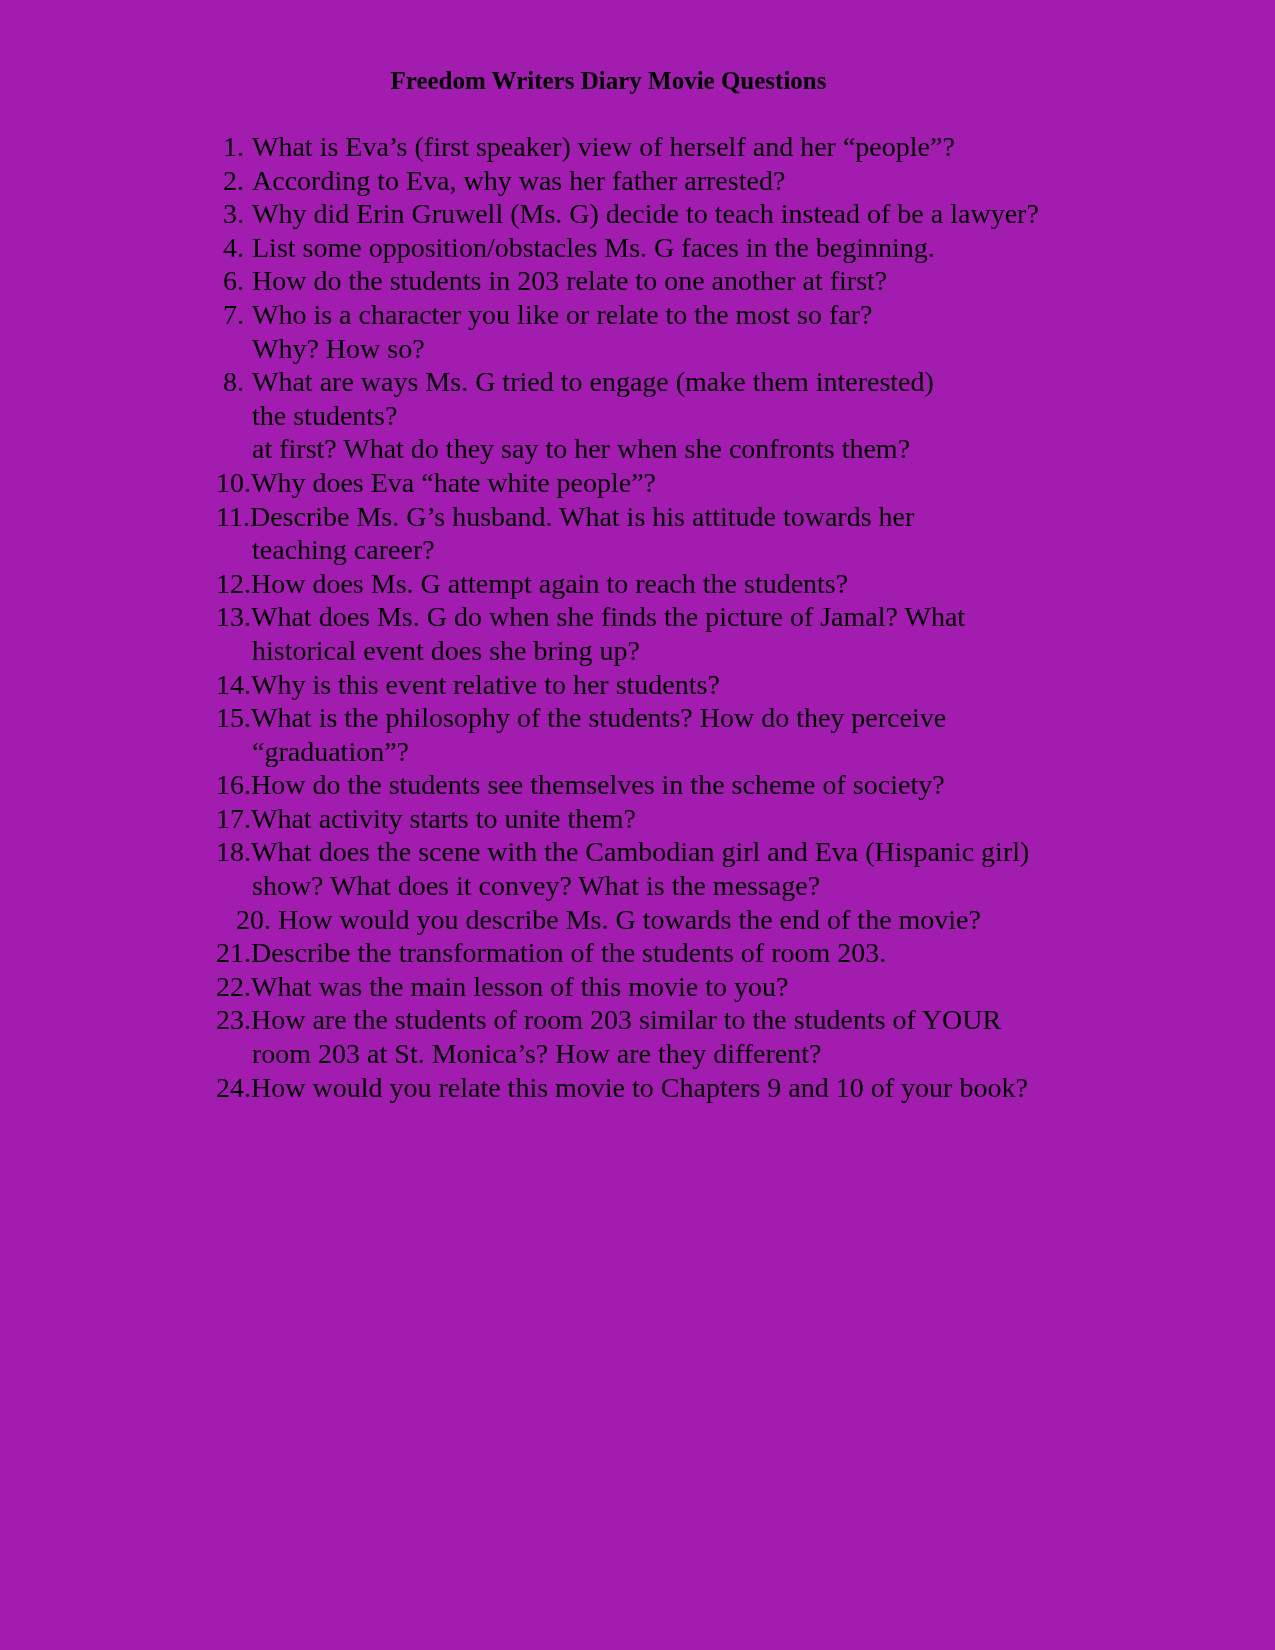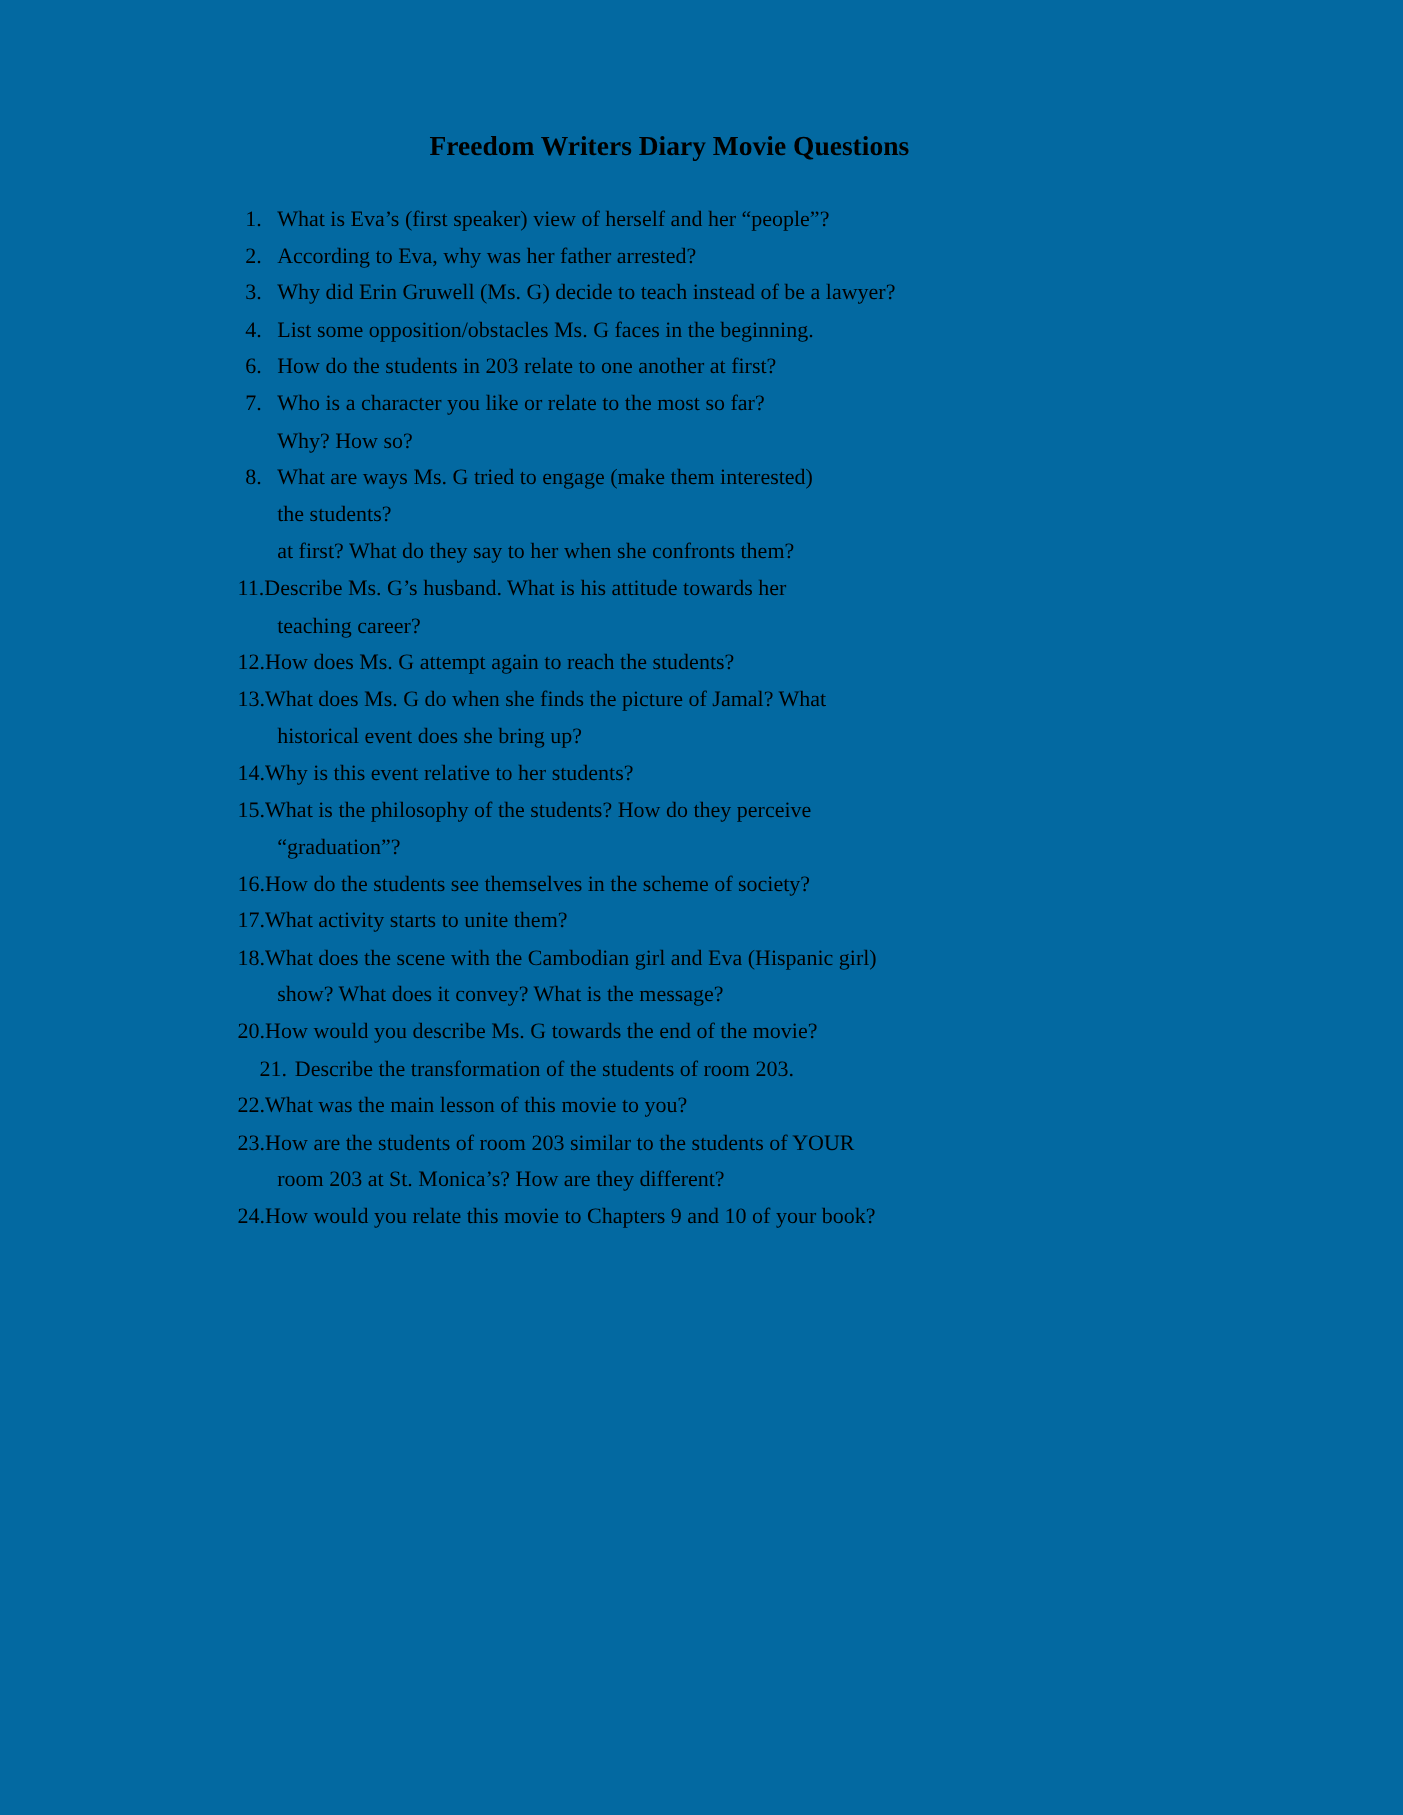--- a/index.html
+++ b/index.html
@@ -3,43 +3,43 @@
 <meta charset="utf-8">
 <style>
   html, body {
     margin: 0;
     padding: 0;
     background: #ffffff;
   }
   .page {
     width: 1275px;
     height: 1650px;
-    background: #0369a1;
+    background: #a21caf;
     color: #000000;
     font-family: "Liberation Serif", serif;
     box-sizing: border-box;
-    padding-top: 117px;
+    padding-top: 64px;
     position: relative;
     overflow: hidden;
   }
   .title {
     margin: 0;
     font-size: 25px;
     font-weight: bold;
     line-height: 33px;
     text-align: center;
     position: relative;
     left: -29px;
     white-space: pre;
   }
   .questions {
     margin: 33px 0 0 216px;
   }
   .line {
-    font-size: 20px;
+    font-size: 28px;
     line-height: 33.6px;
     white-space: pre;
   }
   .marker {
     display: inline-block;
   }
   .marker.single {
     width: 29px;
     padding-left: 7px;
   }
@@ -77,20 +77,23 @@
         <div class="line cont"><span class="qtext">Why? How so?</span></div>
       </div>
       <div class="question">
         <div class="line"><span class="marker single">8.</span><span class="qtext">What are ways Ms. G tried to engage (make them interested)</span></div>
         <div class="line cont"><span class="qtext">the students?</span></div>
       </div>
       <div class="question">
         <div class="line cont"><span class="qtext">at first? What do they say to her when she confronts them?</span></div>
       </div>
       <div class="question">
+        <div class="line"><span class="marker double">10.</span><span class="qtext">Why does Eva “hate white people”?</span></div>
+      </div>
+      <div class="question">
         <div class="line"><span class="marker double">11.</span><span class="qtext">Describe Ms. G’s husband. What is his attitude towards her</span></div>
         <div class="line cont"><span class="qtext">teaching career?</span></div>
       </div>
       <div class="question">
         <div class="line"><span class="marker double">12.</span><span class="qtext">How does Ms. G attempt again to reach the students?</span></div>
       </div>
       <div class="question">
         <div class="line"><span class="marker double">13.</span><span class="qtext">What does Ms. G do when she finds the picture of Jamal? What</span></div>
         <div class="line cont"><span class="qtext">historical event does she bring up?</span></div>
       </div>

